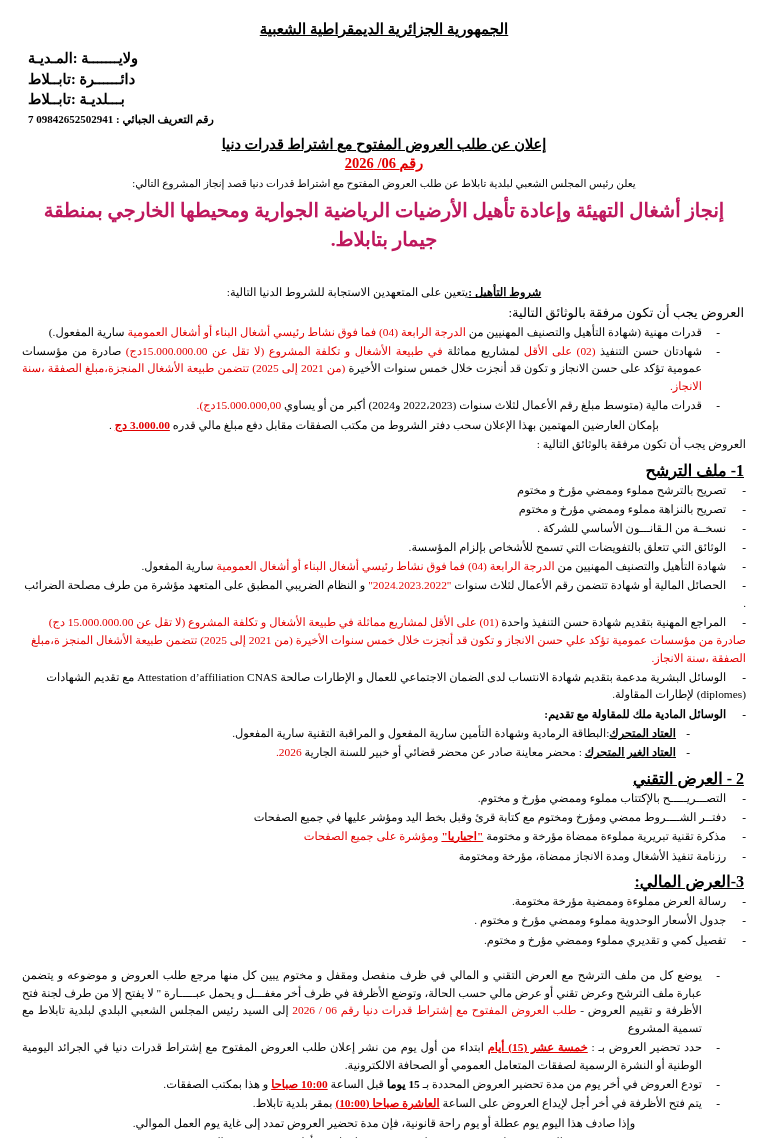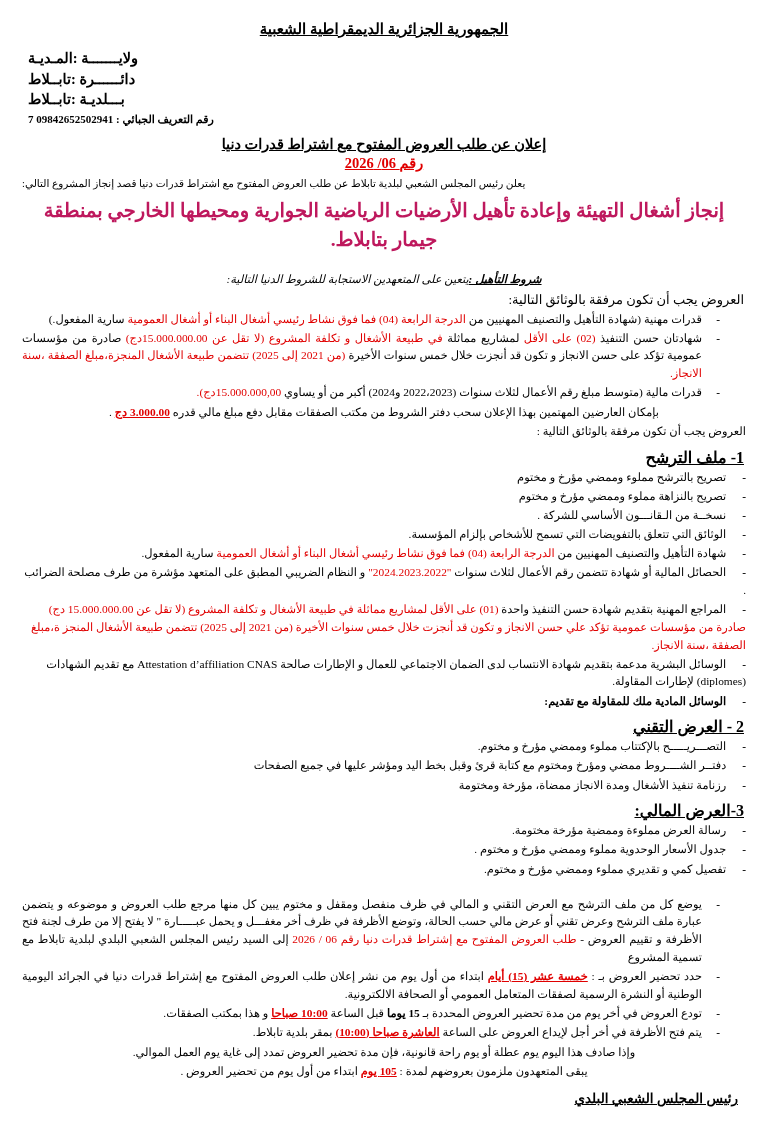--- a/index.html
+++ b/index.html
@@ -64,21 +64,21 @@
   }
   .ann-num {
     text-align: center;
     font-size: 14.5px;
     font-weight: bold;
     color: #e00000;
     text-decoration: underline;
     margin-top: 2px;
   }
   .intro-line {
-    text-align: left;
+    text-align: center;
     font-size: 10.5px;
     margin-top: 5px;
     line-height: 1.4;
   }
   .project-title {
     text-align: center;
     color: #be185d;
     font-weight: bold;
     font-size: 19.5px;
     line-height: 1.5;
@@ -93,22 +93,21 @@
     line-height: 1.52;
     text-align: justify;
     margin: 2px 0;
   }
   .para.center { text-align: center; }
   .para.right  { text-align: right; }
   .lead {
     font-size: 11.4px;
     line-height: 1.5;
     text-align: center;
-    margin-top: 3px;
-    font-style: italic;
+    margin-top: 16px;
   }
   .lead-right {
     font-size: 13px;
     line-height: 1.5;
     text-align: right;
     margin-top: 1px;
     padding-right: 2px;
   }
   u.ul { text-decoration: underline; }
   b.bld { font-weight: bold; }
@@ -217,25 +216,30 @@
       <li><span>تصريح بالترشح مملوء وممضي مؤرخ و مختوم</span></li>
       <li><span>تصريح بالنزاهة مملوء وممضي مؤرخ و مختوم</span></li>
       <li><span>نسخــة من الـقانـــون الأساسي للشركة .</span></li>
       <li><span>الوثائق التي  تتعلق بالتفويضات التي تسمح للأشخاص بإلزام المؤسسة.</span></li>
       <li><span>شهادة التأهيل والتصنيف المهنيين من </span><span class="red">الدرجة الرابعة (04) فما فوق نشاط رئيسي أشغال البناء أو أشغال العمومية</span><span> سارية المفعول.</span></li>
       <li><span>الحصائل المالية أو شهادة تتضمن رقم الأعمال لثلاث سنوات </span><span class="red">"2024.2023.2022"</span><span> و النظام الضريبي المطبق على المتعهد مؤشرة من طرف مصلحة الضرائب .</span></li>
       <li><span>المراجع المهنية بتقديم شهادة حسن التنفيذ واحدة </span><span class="red">(01) على الأقل لمشاريع مماثلة في طبيعة الأشغال و تكلفة المشروع (لا تقل عن 15.000.000.00 دج)</span><span class="red"> صادرة من مؤسسات عمومية تؤكد علي حسن الانجاز و تكون قد أنجزت خلال خمس سنوات الأخيرة </span><span class="red">(من 2021 إلى 2025) تتضمن طبيعة الأشغال المنجز ة،مبلغ الصفقة ،سنة الانجاز.</span></li>
       <li><span>الوسائل البشرية مدعمة بتقديم شهادة الانتساب لدى الضمان الاجتماعي للعمال و الإطارات صالحة Attestation d’affiliation  CNAS مع تقديم الشهادات (diplomes) لإطارات المقاولة.</span></li>
       <li><span style="font-weight: bold;">الوسائل المادية ملك للمقاولة مع  تقديم:</span></li>
     </ul>
+  <ul class="dash sub" id="s1-sub">
+      <li><b style="text-decoration: underline;">العتاد المتحرك</b><span>:البطاقة الرمادية وشهادة التأمين سارية المفعول و المراقبة التقنية سارية المفعول.</span></li>
+      <li><b style="text-decoration: underline;">العتاد  الغير المتحرك</b><span> : محضر معاينة صادر عن محضر قضائي أو خبير للسنة الجارية </span><span class="red">2026.</span></li>
+    </ul>
 
   <div class="section-head">2 - العرض التقني</div>
   <ul class="dash center-items" id="s2-list">
       <li><span>التصـــريـــــح بالإكتتاب مملوء وممضي مؤرخ و مختوم.</span></li>
       <li><span>دفتــر الشــــروط ممضي ومؤرخ ومختوم مع كتابة  قرئ وقبل بخط اليد ومؤشر عليها في جميع الصفحات</span></li>
+      <li><span>مذكرة تقنية تبريرية مملوءة ممضاة مؤرخة و مختومة </span><span class="redb ul" style="text-decoration: underline;">"اجباريا"</span><span class="red"> ومؤشرة على جميع الصفحات</span></li>
       <li><span>رزنامة تنفيذ الأشغال ومدة الانجاز  ممضاة، مؤرخة ومختومة</span></li>
     </ul>
 
   <div class="section-head">3-العرض المالي:</div>
   <ul class="dash center-items" id="s3-list">
       <li><span>رسالة العرض مملوءة وممضية مؤرخة مختومة.</span></li>
       <li><span>جدول الأسعار الوحدوية مملوء وممضي  مؤرخ و مختوم .</span></li>
       <li><span>تفصيل كمي و تقديري  مملوء وممضي مؤرخ و مختوم.</span></li>
     </ul>
 

